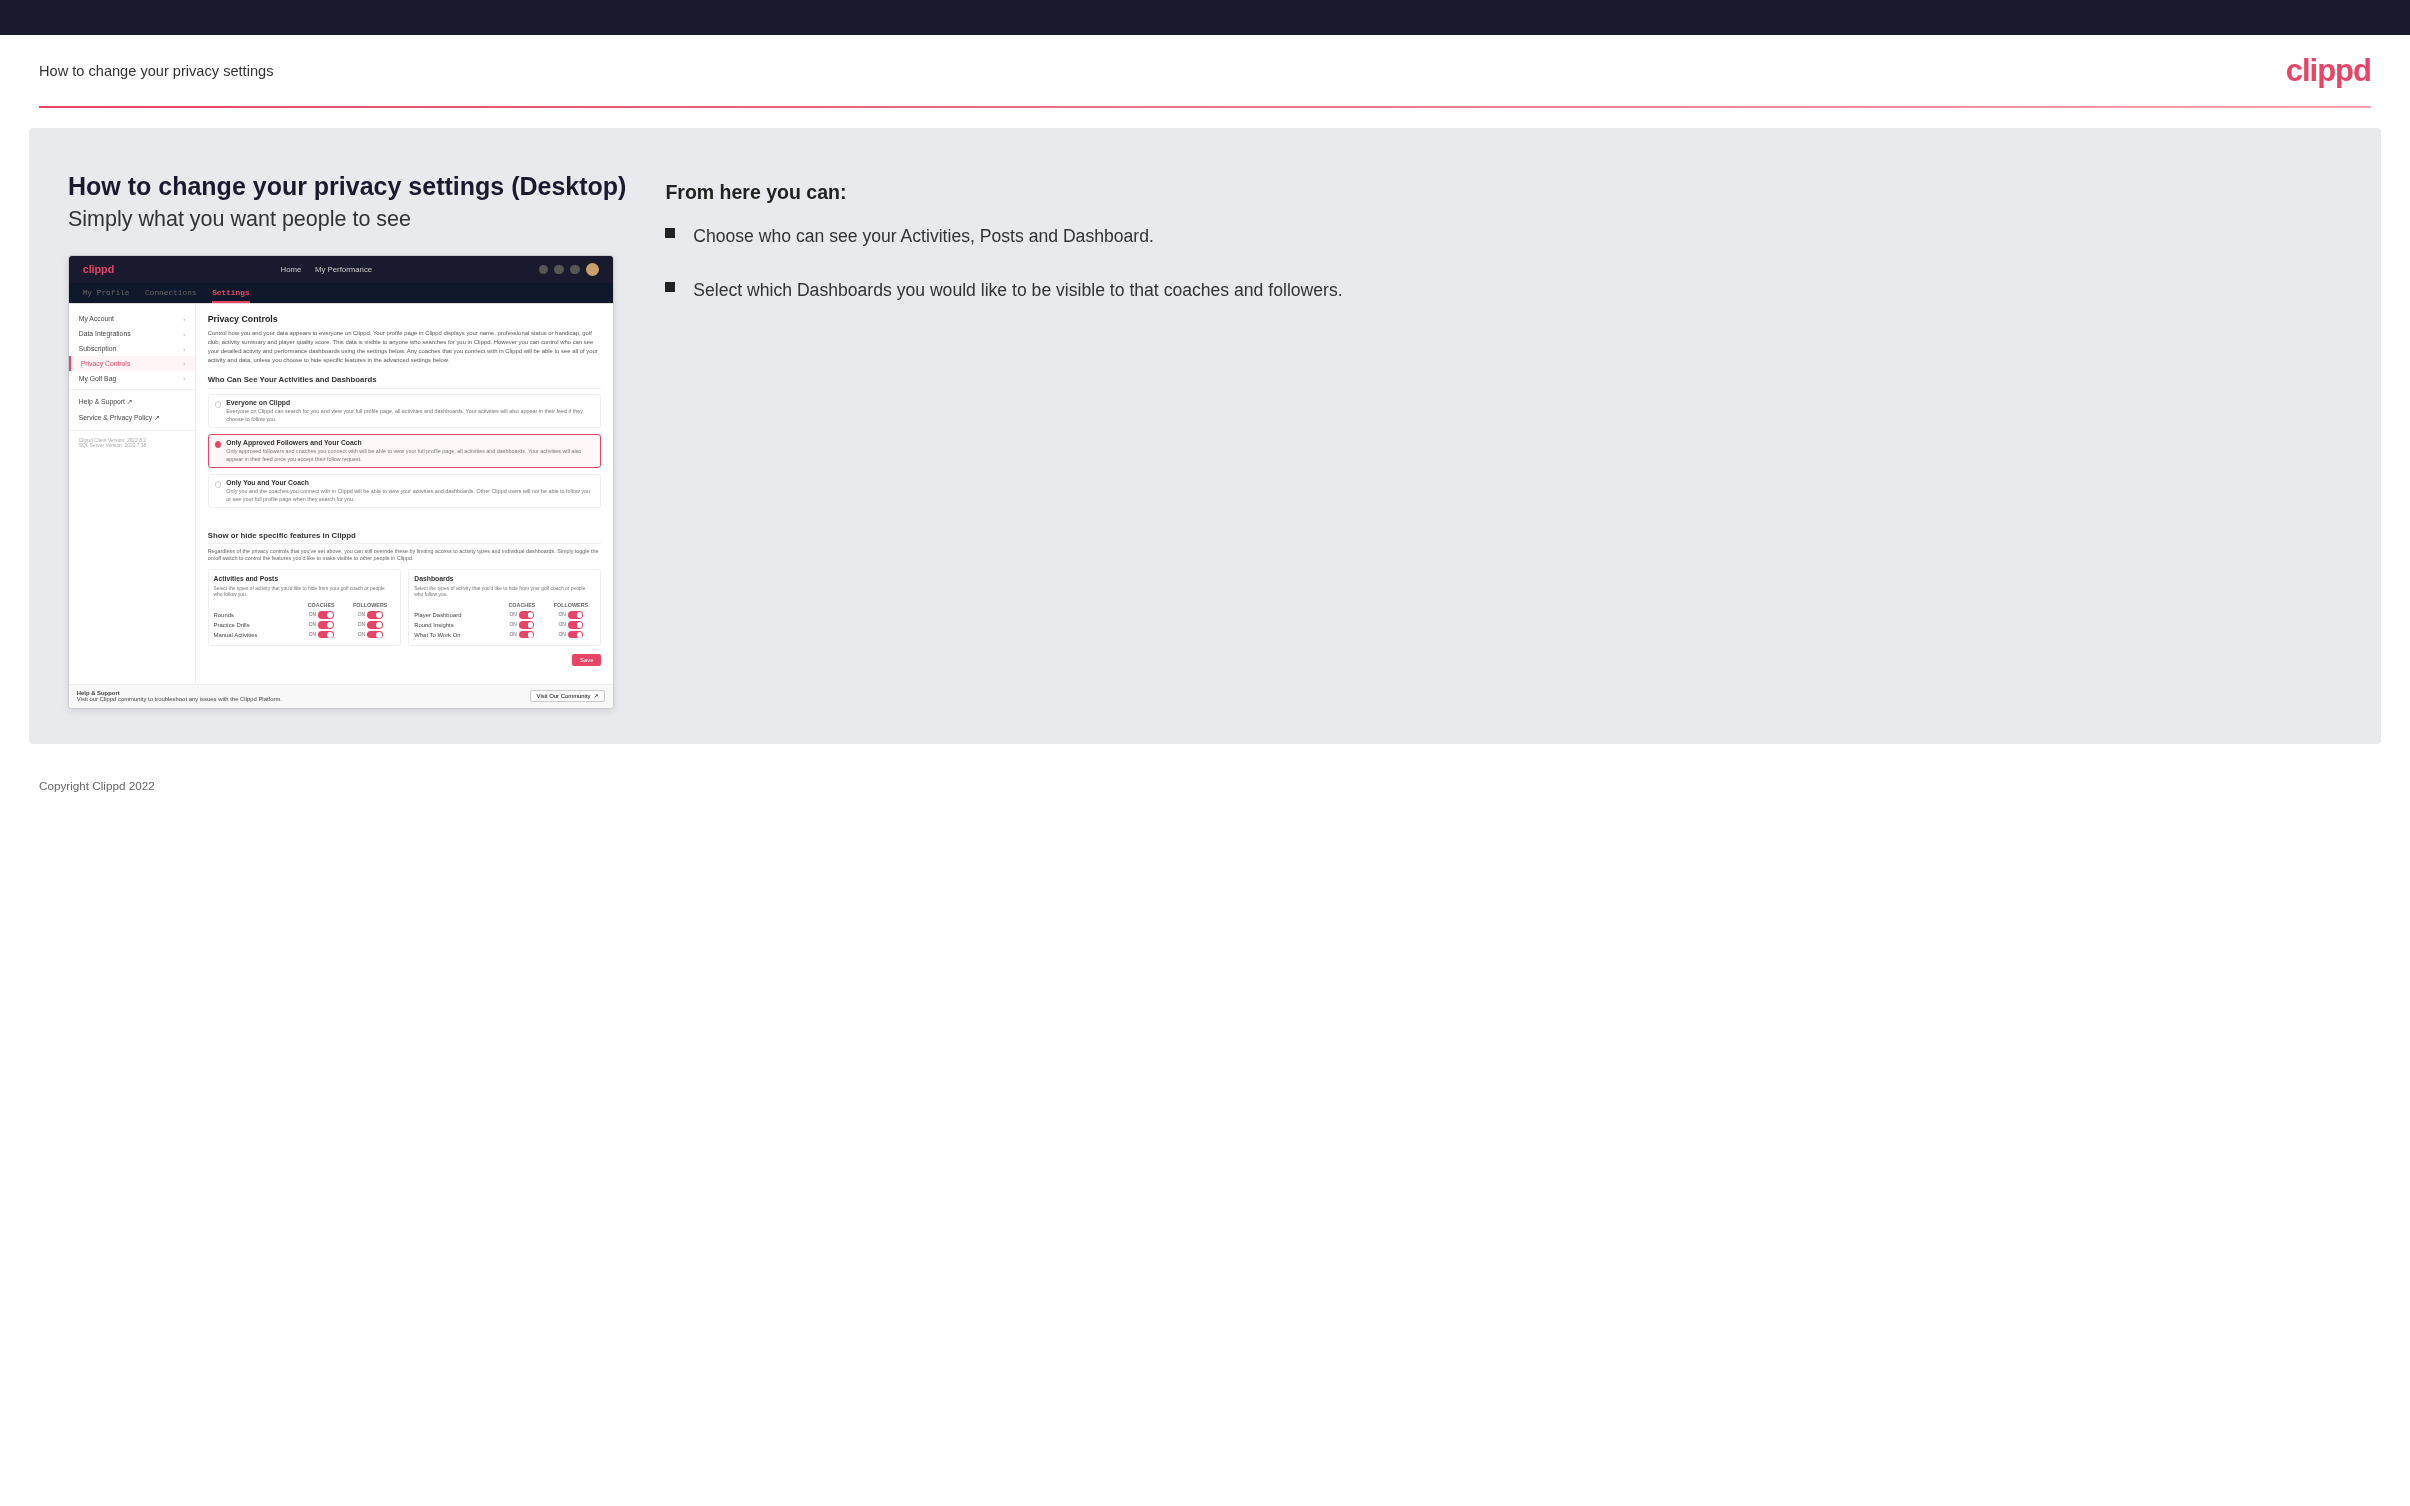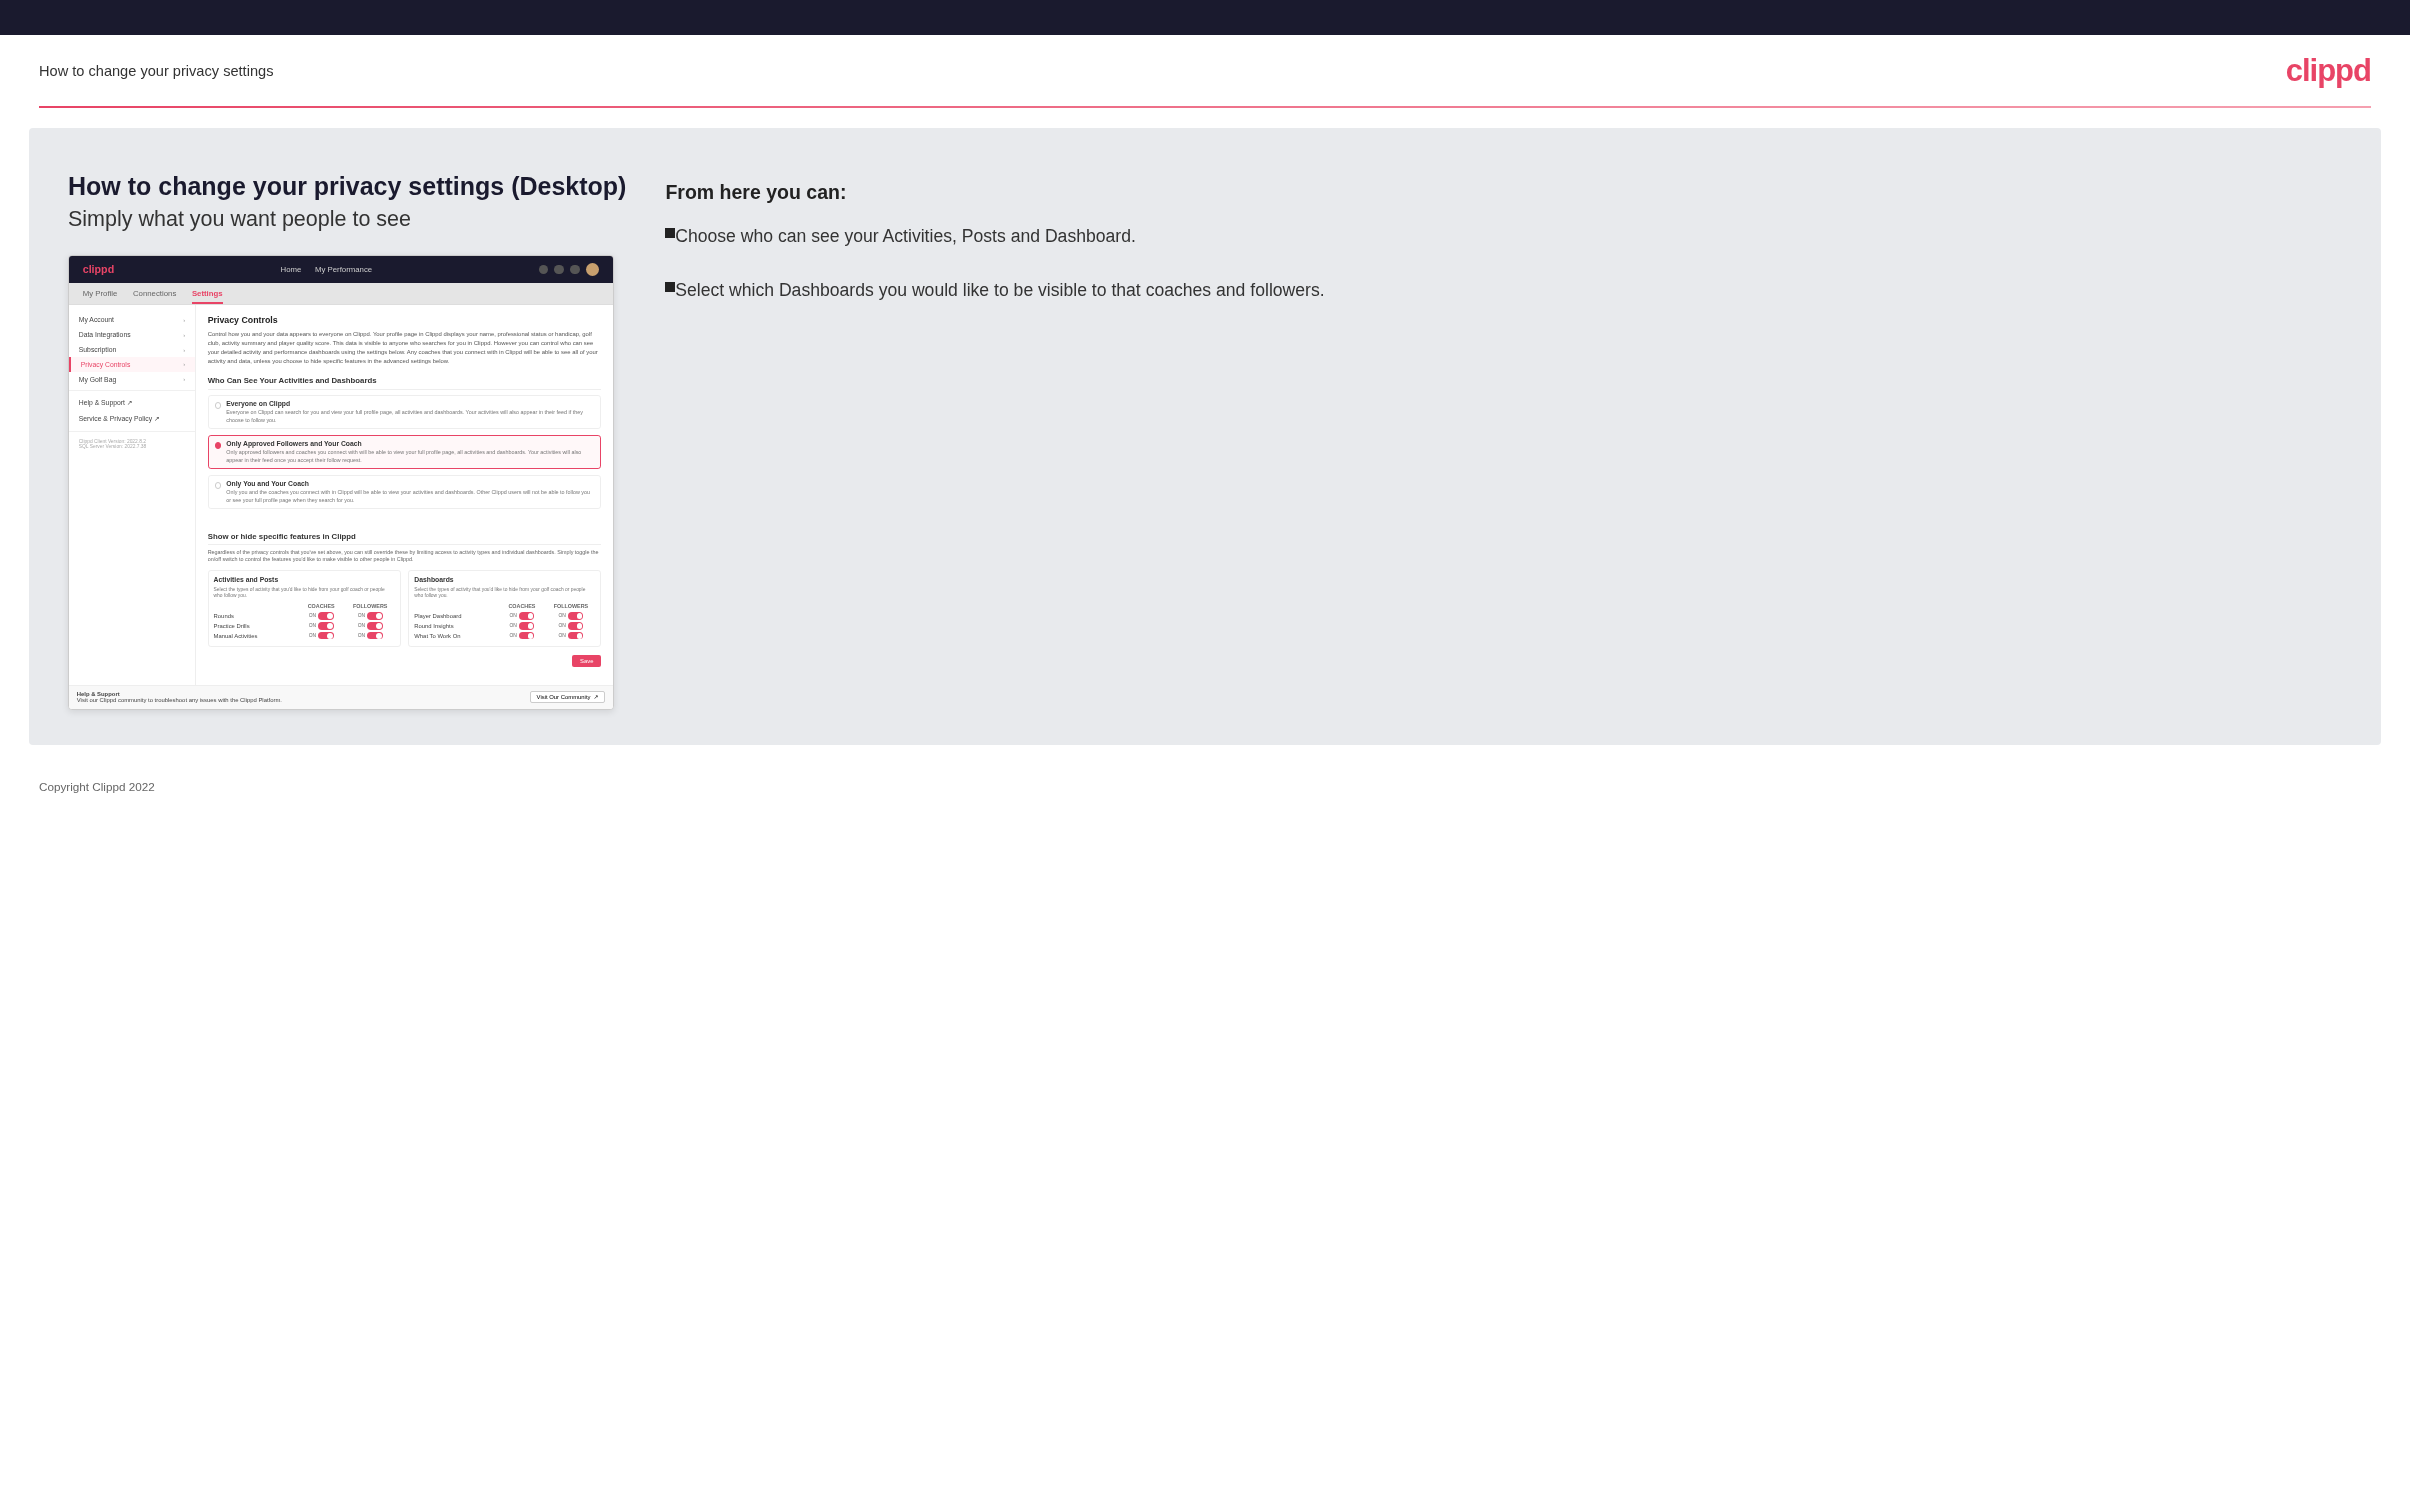--- a/index.html
+++ b/index.html
@@ -123,21 +123,22 @@
       background: #c8a06e;
       border-radius: 50%;
     }
 
     
     .mockup-tabs {
       display: flex;
       gap: 15.6px;
       padding: 5.9px 13.7px 0 13.7px;
       border-bottom: 1px solid #ddd;
-      background: #e5e5e5;
+      background: #0f172a;
+      font-family: Liberation Mono, monospace;
     }
     .mockup-tab {
       font-size: 7.8px;
       color: #666;
       padding-bottom: 3.9px;
       cursor: pointer;
     }
     .mockup-tab.active {
       color: #e84466;
       border-bottom: 2px solid #e84466;
@@ -400,21 +401,21 @@
       color: #222;
       margin-bottom: 19px;
     }
 
     .bullet-list {
       list-style: none;
       padding: 0;
     }
     .bullet-list li {
       display: flex;
-      gap: 0;
+      gap: 18px;
       margin-bottom: 27px;
       align-items: flex-start;
     }
     .bullet-square {
       width: 9.8px;
       height: 9.8px;
       background: #222;
       flex-shrink: 0;
       margin-top: 4.9px;
     }

